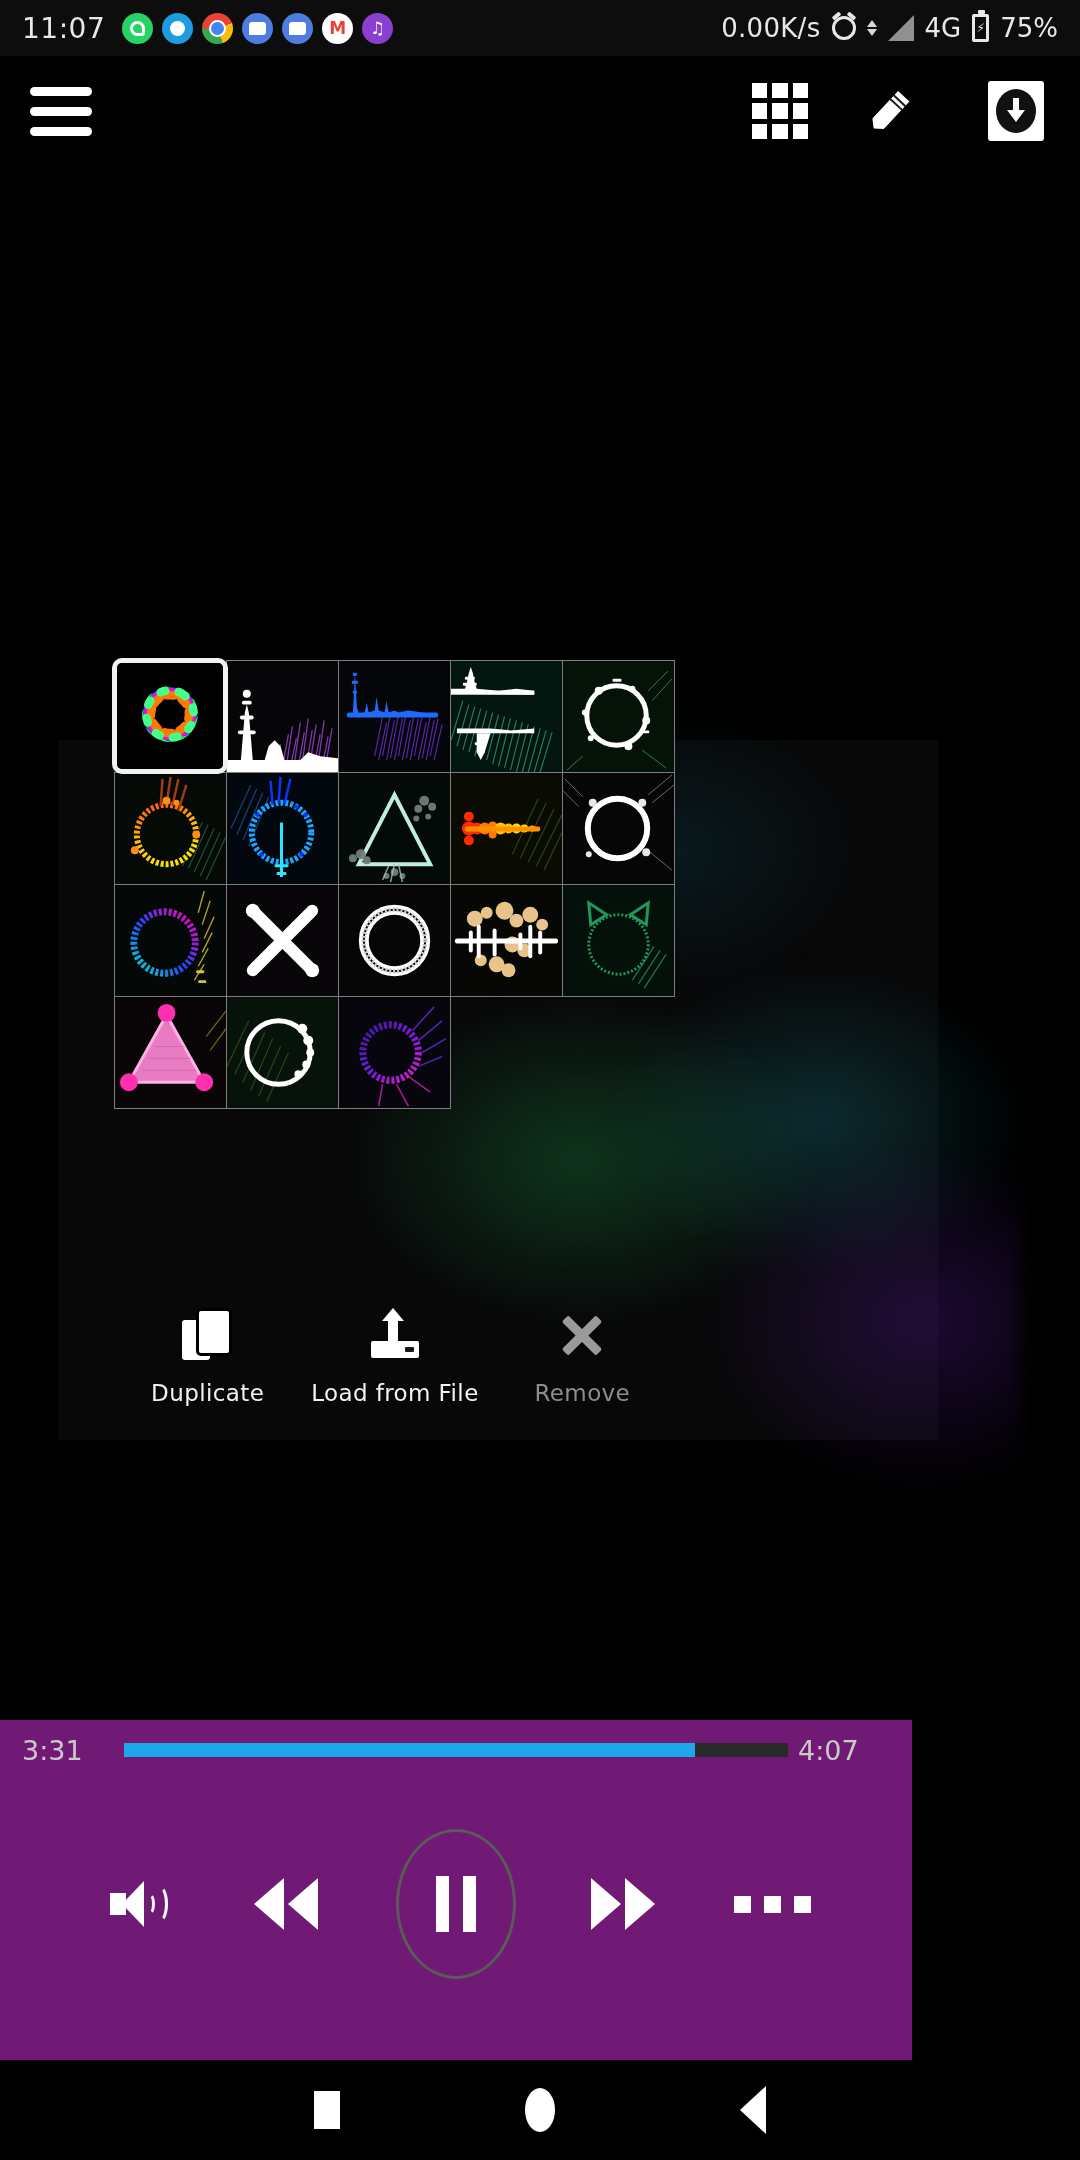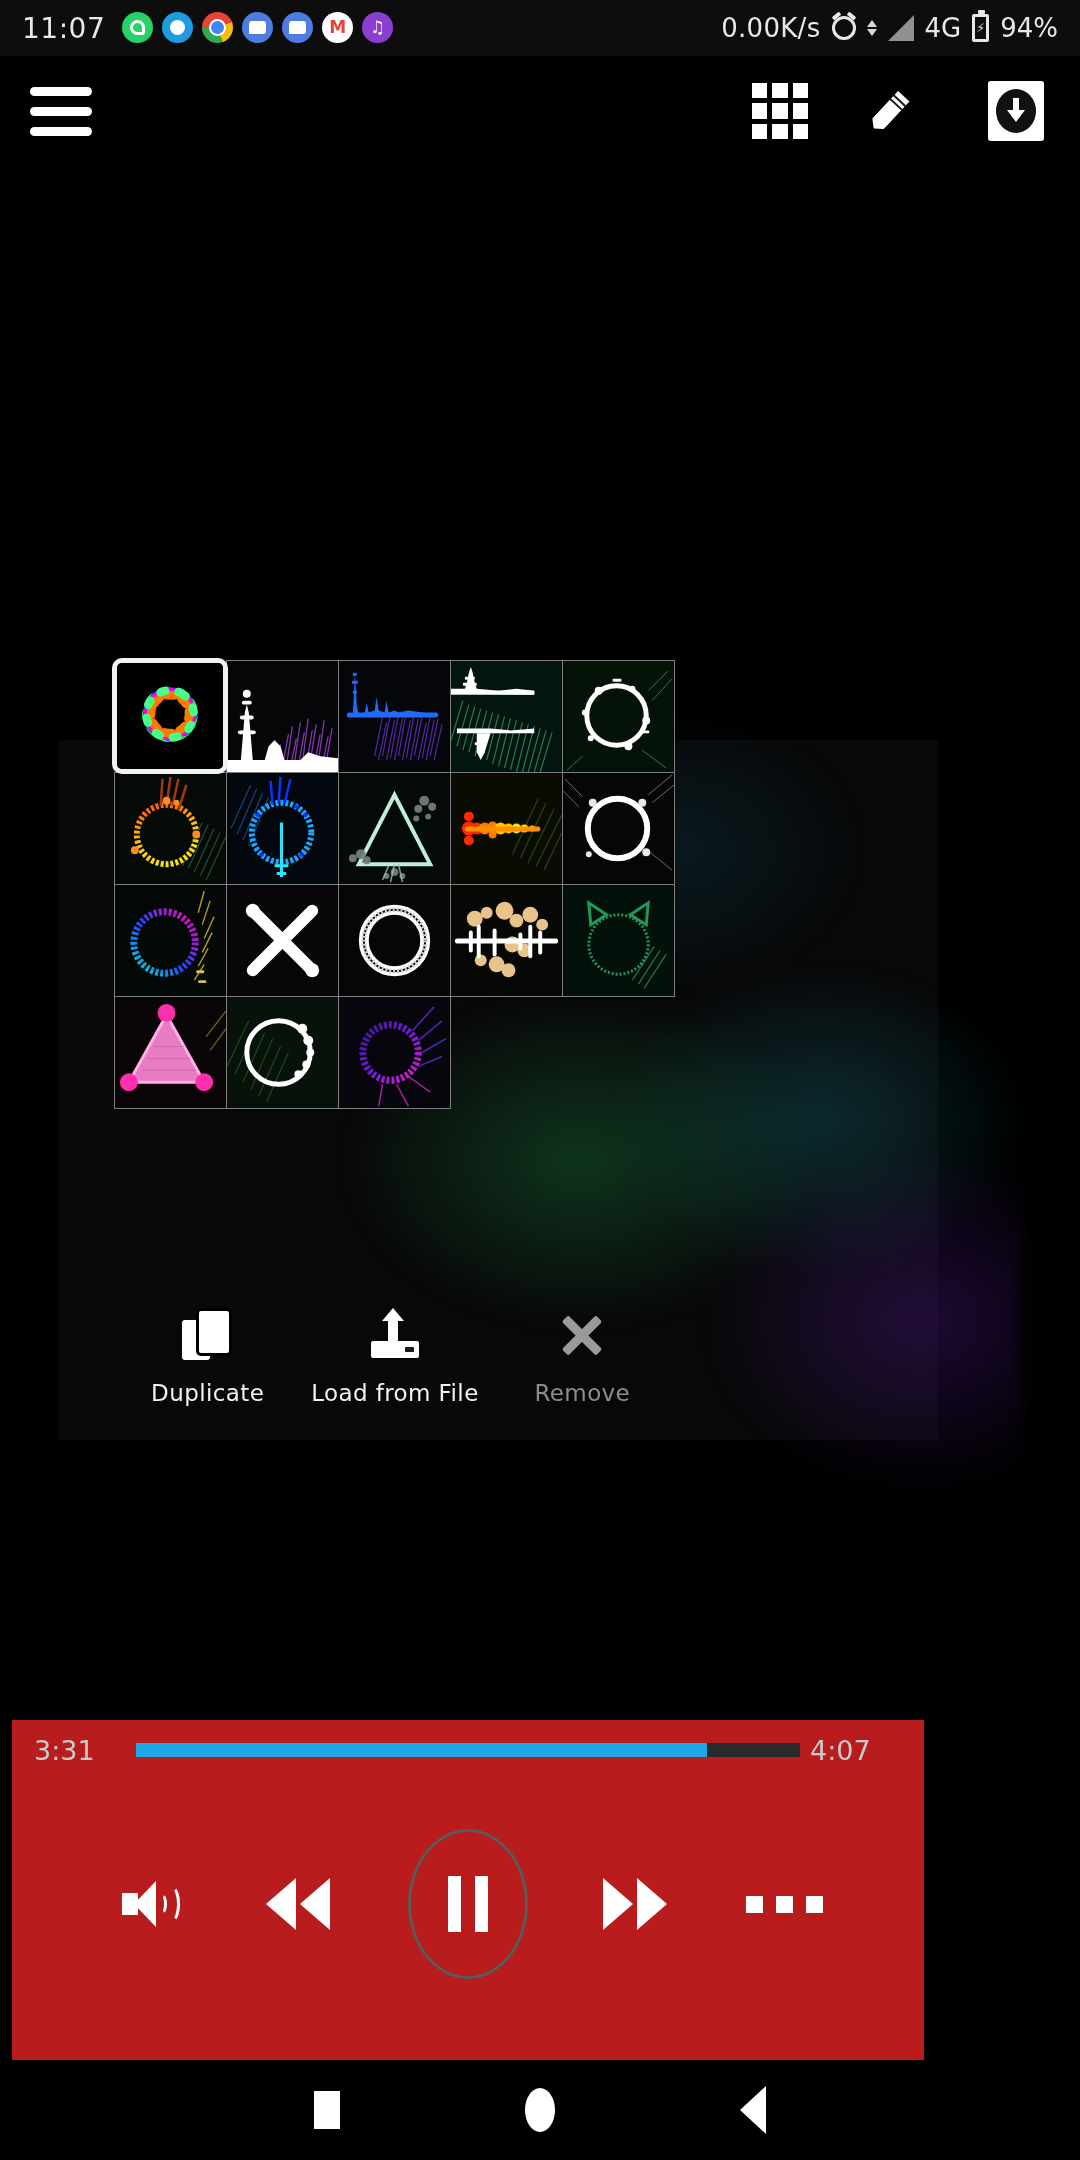--- a/index.html
+++ b/index.html
@@ -36,21 +36,21 @@
     background:rgba(14,14,16,0.55);
     pointer-events:none;
   }
 
   
   .statusbar {
     position:absolute; left:0; top:0; width:1080px; height:56px;
     background:#0d0d0d;
     display:flex; align-items:center;
   }
-  .sb-left { display:flex; align-items:flex-start; gap:9px; padding-left:22px; }
+  .sb-left { display:flex; align-items:center; gap:9px; padding-left:22px; }
   .sb-clock {
     color:#e8e8e8; font-size:28px;
     font-family:"DejaVu Sans", sans-serif;
     letter-spacing:0.5px; margin-right:8px;
   }
   .appicon { width:31px; height:31px; border-radius:50%; position:relative; flex:0 0 auto;
              display:flex; align-items:center; justify-content:center; overflow:hidden;}
   .ic-whatsapp { background:#25D366; }
   .ic-whatsapp::after {
     content:""; width:15px; height:15px; border-radius:50% 50% 3px 50%;
@@ -204,21 +204,21 @@
   .ic-dup .front { position:absolute; left:16px; top:2px; width:30px; height:42px; background:#fff; border-radius:5px; border:3px solid #000; box-sizing:content-box; }
 
   .ic-remove { position:relative; }
   .ic-remove::before, .ic-remove::after {
     content:""; position:absolute; left:4px; top:25px; width:48px; height:9px; background:#9a9a9a; border-radius:2px;
   }
   .ic-remove::before { transform:rotate(45deg); }
   .ic-remove::after  { transform:rotate(-45deg); }
 
   
-  .player { position:absolute; left:12px; bottom:100px; width:912px; height:340px; background:#b91c1c; }
+  .player { position:absolute; left:0; bottom:100px; width:912px; height:340px; background:#701a75; }
   .seek-row { display:flex; align-items:center; gap:0; padding:0 22px; height:60px; }
   .seek-time { color:#c9c9c9; font-size:27px; width:92px; }
   .seek-time.right { text-align:left; }
   .seek-track { position:relative; flex:1; height:14px; background:#2a2a2a; margin:0 10px; }
   .seek-fill { position:absolute; left:0; top:0; height:14px; background:#1da7e8; }
 
   .track-title { color:#ffffff; font-size:38px; padding:14px 0 0 96px; letter-spacing:0.5px; }
   .track-artist { color:#b9b9b9; font-size:23px; padding:10px 0 0 96px; letter-spacing:0.5px; }
 
   .controls { display:flex; align-items:center; justify-content:space-between; padding:44px 92px 0 92px; }
@@ -287,21 +287,21 @@
     <div class="sb-right">
       <div class="sb-speed">0.00K/s</div>
       <div class="sb-alarm"></div>
       <div class="sb-datasync">
           <i class="up"></i>
           <i class="dn"></i>
         </div>
       <div class="sb-signal"></div>
       <div class="sb-net">4G</div>
       <div class="sb-batt"></div>
-      <div class="sb-pct">94%</div>
+      <div class="sb-pct">75%</div>
     </div>
   </div>
 
   <div class="toolbar">
     <div class="hamburger">
       <span></span>
         <span></span>
         <span></span>
     </div>
     <div class="tb-right">

